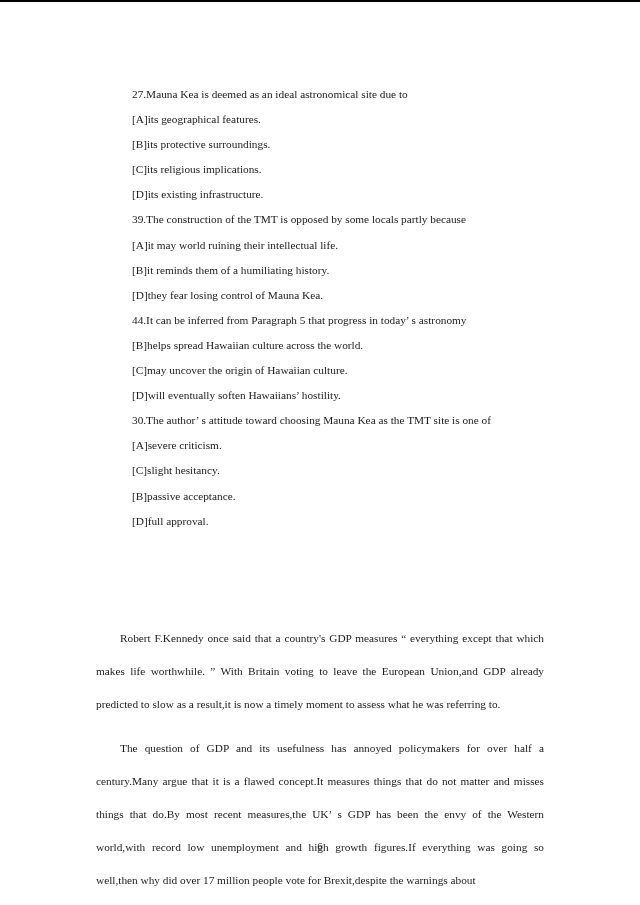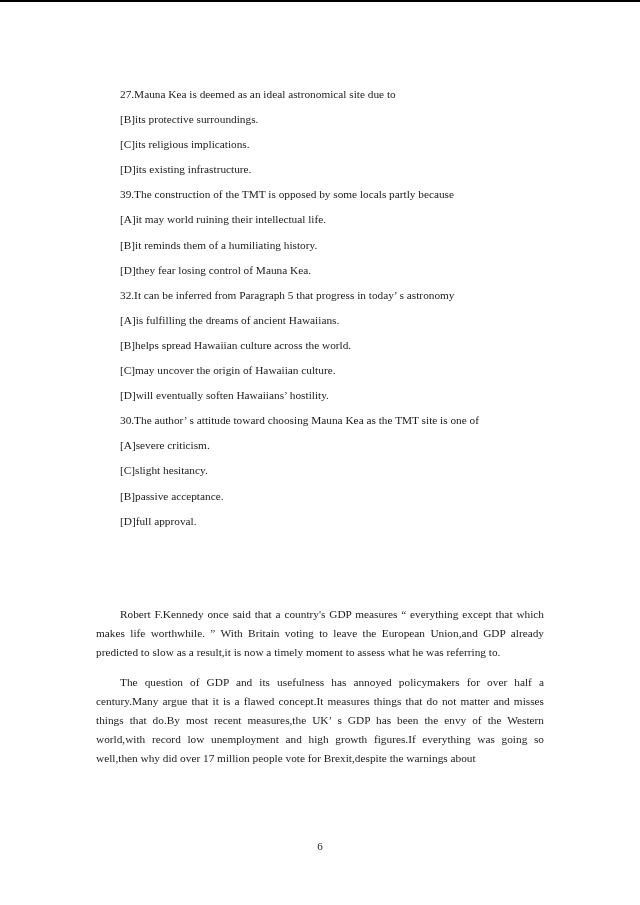--- a/index.html
+++ b/index.html
@@ -27,33 +27,34 @@
       position: absolute;
       left: 120px;
       top: 82px;
       width: 440px;
     }
     .line {
       font-size: 11.3px;
       line-height: 25.1px;
       height: 25.1px;
       white-space: nowrap;
+      margin-left: 12px;
     }
     .passage {
       position: absolute;
       left: 96px;
       top: 605px;
       width: 448px;
     }
     .para {
       font-size: 11.3px;
-      line-height: 19px;
+      line-height: 33px;
       text-align: justify;
       text-align-last: left;
-      margin: 0 0 0 0;
+      margin: 17px 0 0 0;
       text-indent: 24px;
     }
     .para + .para {
       margin-top: 11px;
     }
     .page-number {
       position: absolute;
       top: 840px;
       left: 0;
       width: 640px;
@@ -62,33 +63,33 @@
     }
   </style>
 </head>
 <body>
 
 <div class="top-rule"></div>
 
 <div class="q-block">
   <div>
     <div class="line">27.Mauna Kea is deemed as an ideal astronomical site due to</div>
+    <div class="line">[A]its geographical features.</div>
     <div class="line">[B]its protective surroundings.</div>
     <div class="line">[C]its religious implications.</div>
     <div class="line">[D]its existing infrastructure.</div>
   </div>
   <div>
     <div class="line">39.The construction of the TMT is opposed by some locals partly because</div>
     <div class="line">[A]it may world ruining their intellectual life.</div>
     <div class="line">[B]it reminds them of a humiliating history.</div>
     <div class="line">[D]they fear losing control of Mauna Kea.</div>
   </div>
   <div>
-    <div class="line">32.It can be inferred from Paragraph 5 that progress in today’ s astronomy</div>
-    <div class="line">[A]is fulfilling the dreams of ancient Hawaiians.</div>
+    <div class="line">44.It can be inferred from Paragraph 5 that progress in today’ s astronomy</div>
     <div class="line">[B]helps spread Hawaiian culture across the world.</div>
     <div class="line">[C]may uncover the origin of Hawaiian culture.</div>
     <div class="line">[D]will eventually soften Hawaiians’ hostility.</div>
   </div>
   <div>
     <div class="line">30.The author’ s attitude toward choosing Mauna Kea as the TMT site is one of</div>
     <div class="line">[A]severe criticism.</div>
     <div class="line">[C]slight hesitancy.</div>
     <div class="line">[B]passive acceptance.</div>
     <div class="line">[D]full approval.</div>

